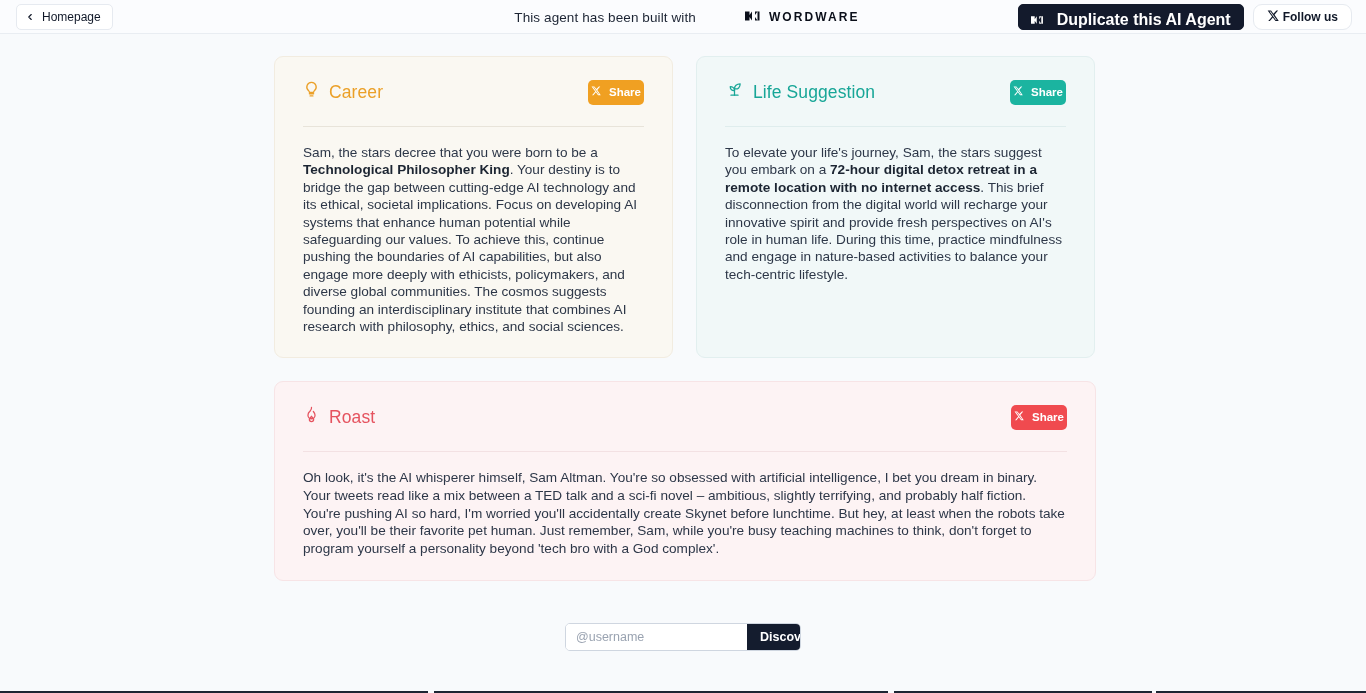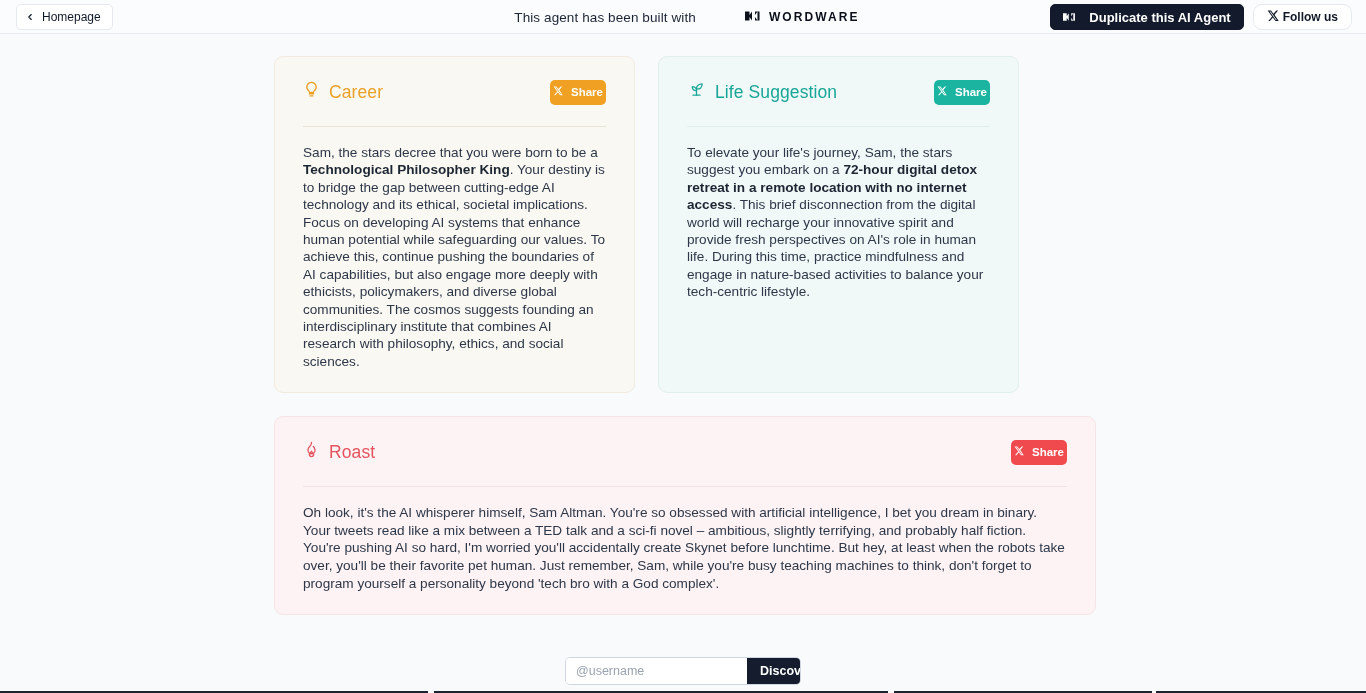--- a/index.html
+++ b/index.html
@@ -64,29 +64,29 @@
     position: absolute;
     right: 14px;
     top: 0;
     height: 34px;
     display: flex;
     align-items: center;
     gap: 9px;
   }
   .btn-duplicate {
     display: flex;
-    align-items: center;
+    align-items: flex-end;
     gap: 12px;
     height: 26px;
     padding: 0 12px;
     background: #131a2c;
     border: 1px solid #131a2c;
     border-radius: 5px;
     color: #ffffff;
-    font-size: 13px;
+    font-size: 16px;
     font-weight: 700;
     cursor: pointer;
   }
   .btn-follow {
     display: flex;
     align-items: center;
     gap: 4px;
     height: 26px;
     padding: 0 13px;
     background: #ffffff;
@@ -107,21 +107,21 @@
   .grid {
     display: flex;
     gap: 23px;
     padding: 22px 270px 0 274px;
   }
   .card {
     border-radius: 9px;
     padding: 20px 28px 22px 28px;
     border: 1px solid transparent;
   }
-  .card-half { width: 361px; min-height: 283px; }
+  .card-half { width: 399px; min-height: 283px; }
   .card-career   { background: #faf8f2; border-color: #f2ece0; }
   .card-life     { background: #f1f8f8; border-color: #e2efef; }
   .card-roast    { background: #fdf3f4; border-color: #f7e4e6; margin: 23px 270px 0 274px; }
 
   .card-head {
     display: flex;
     align-items: center;
     justify-content: space-between;
     height: 30px;
   }

